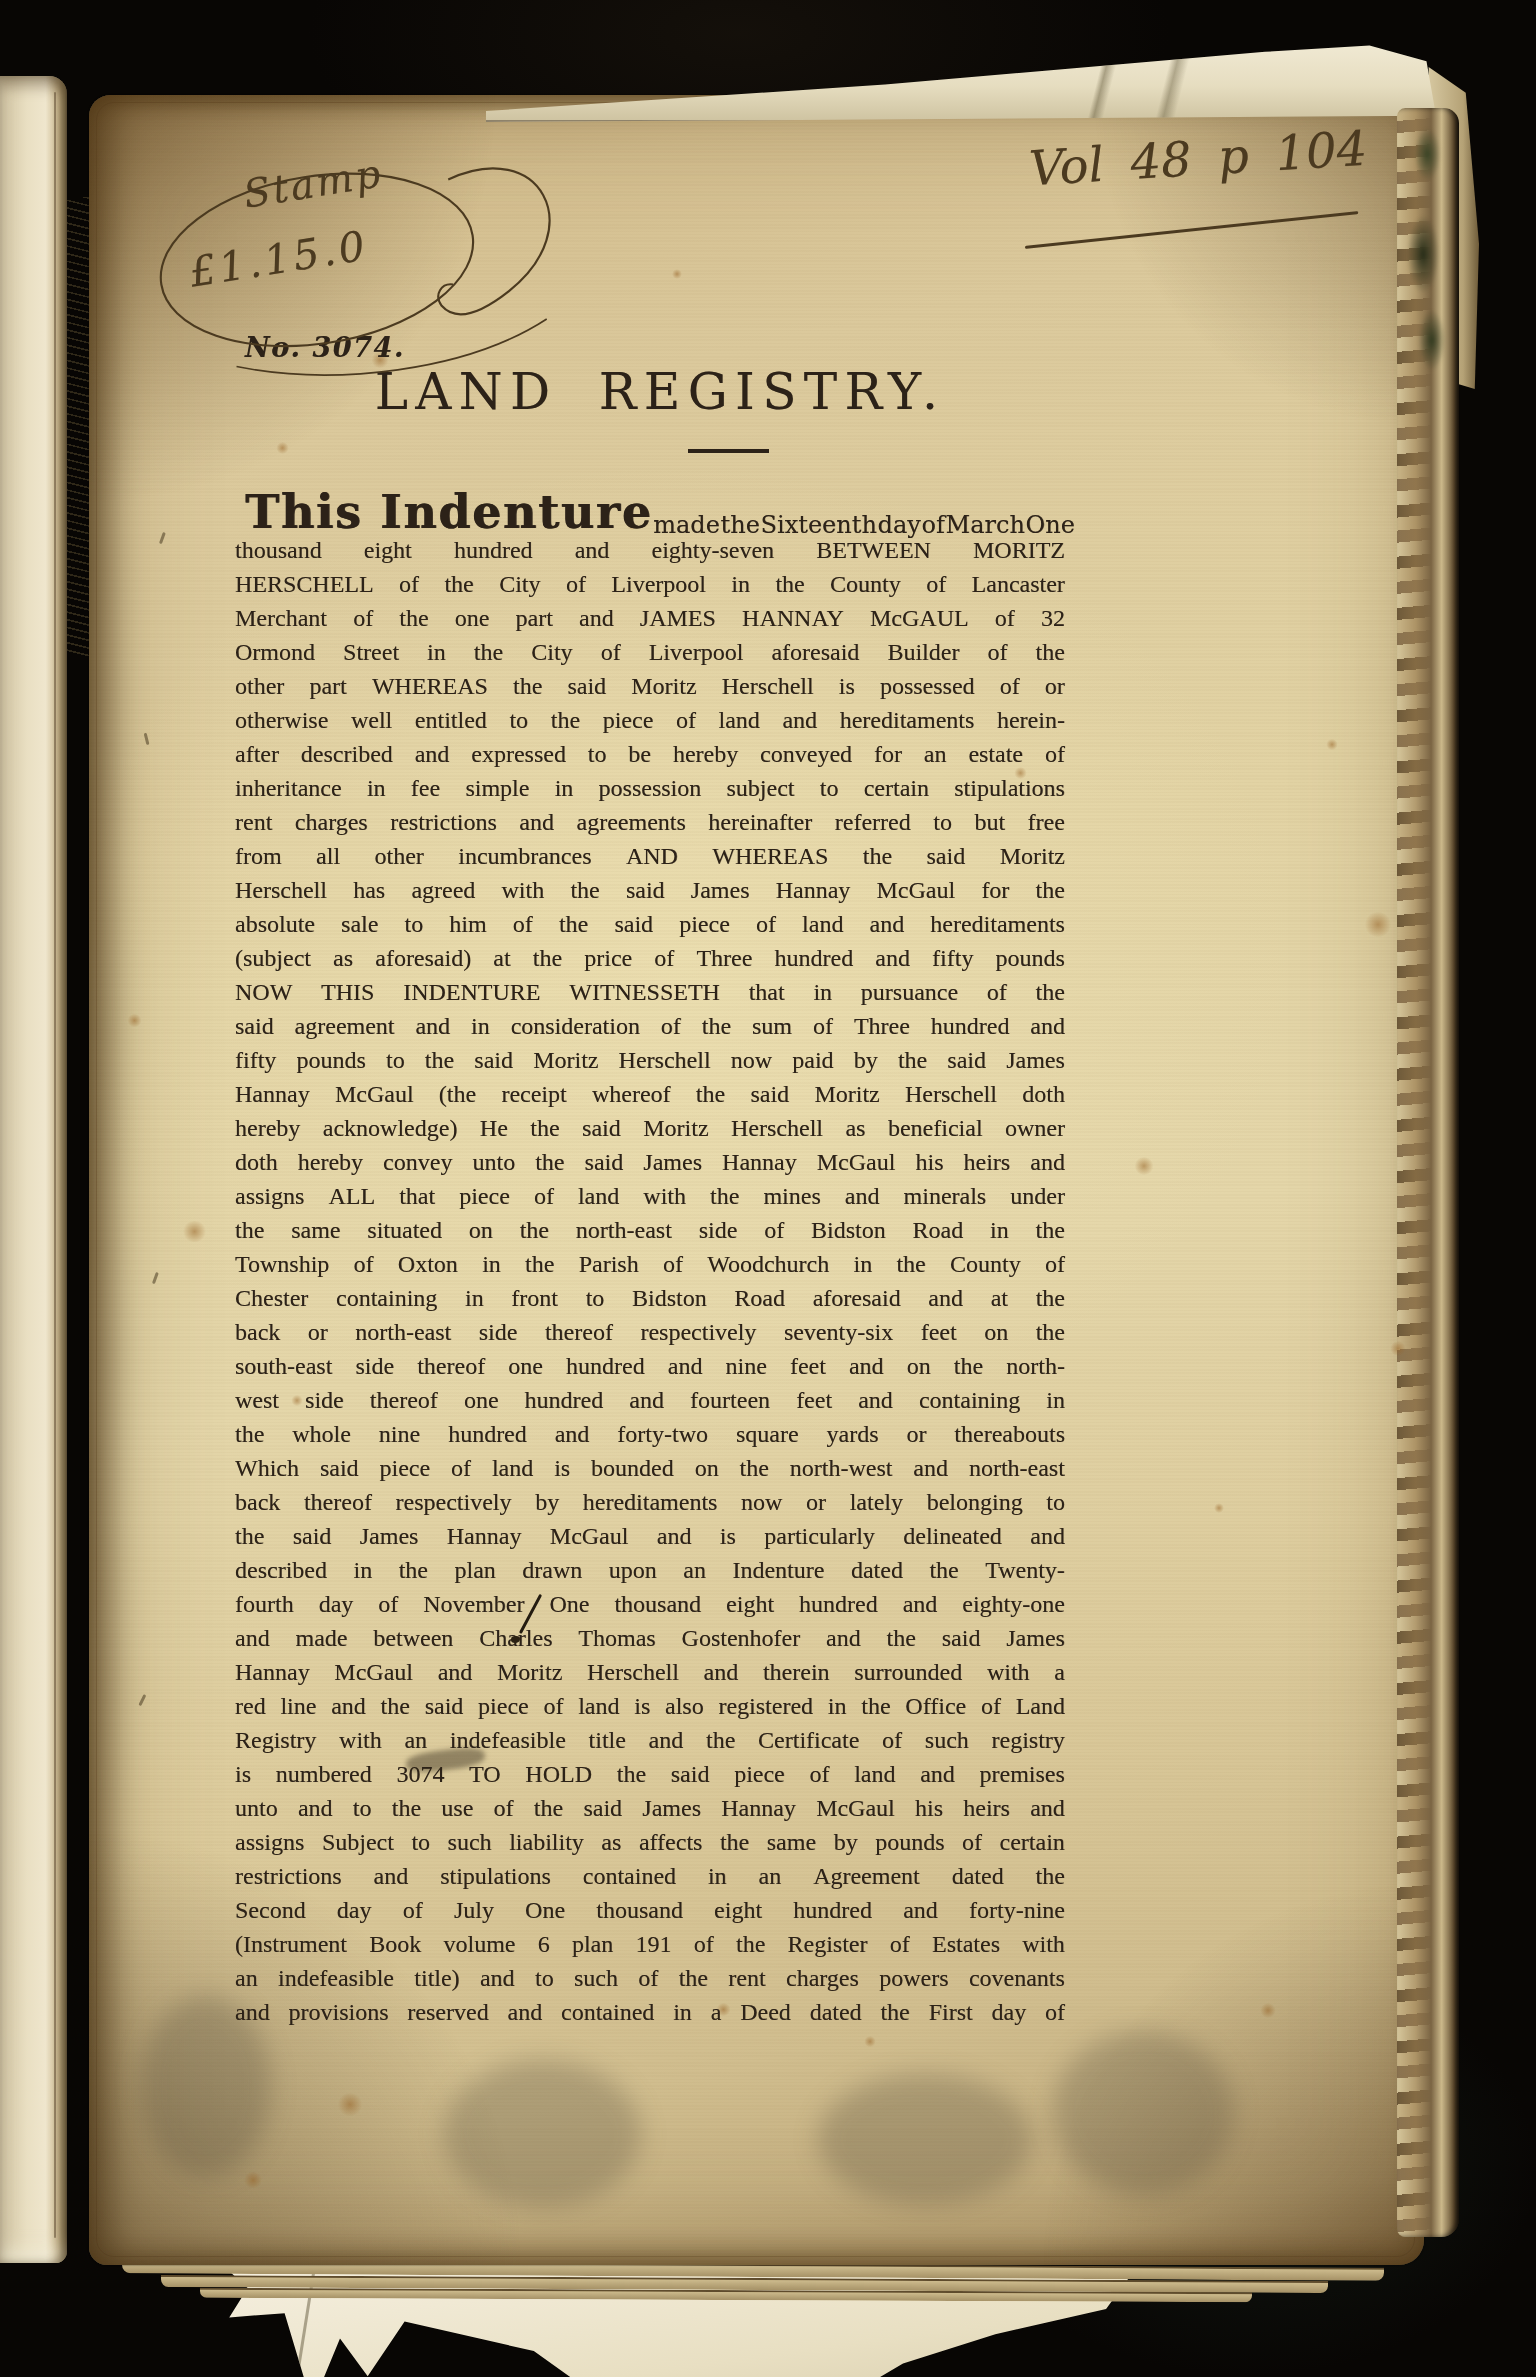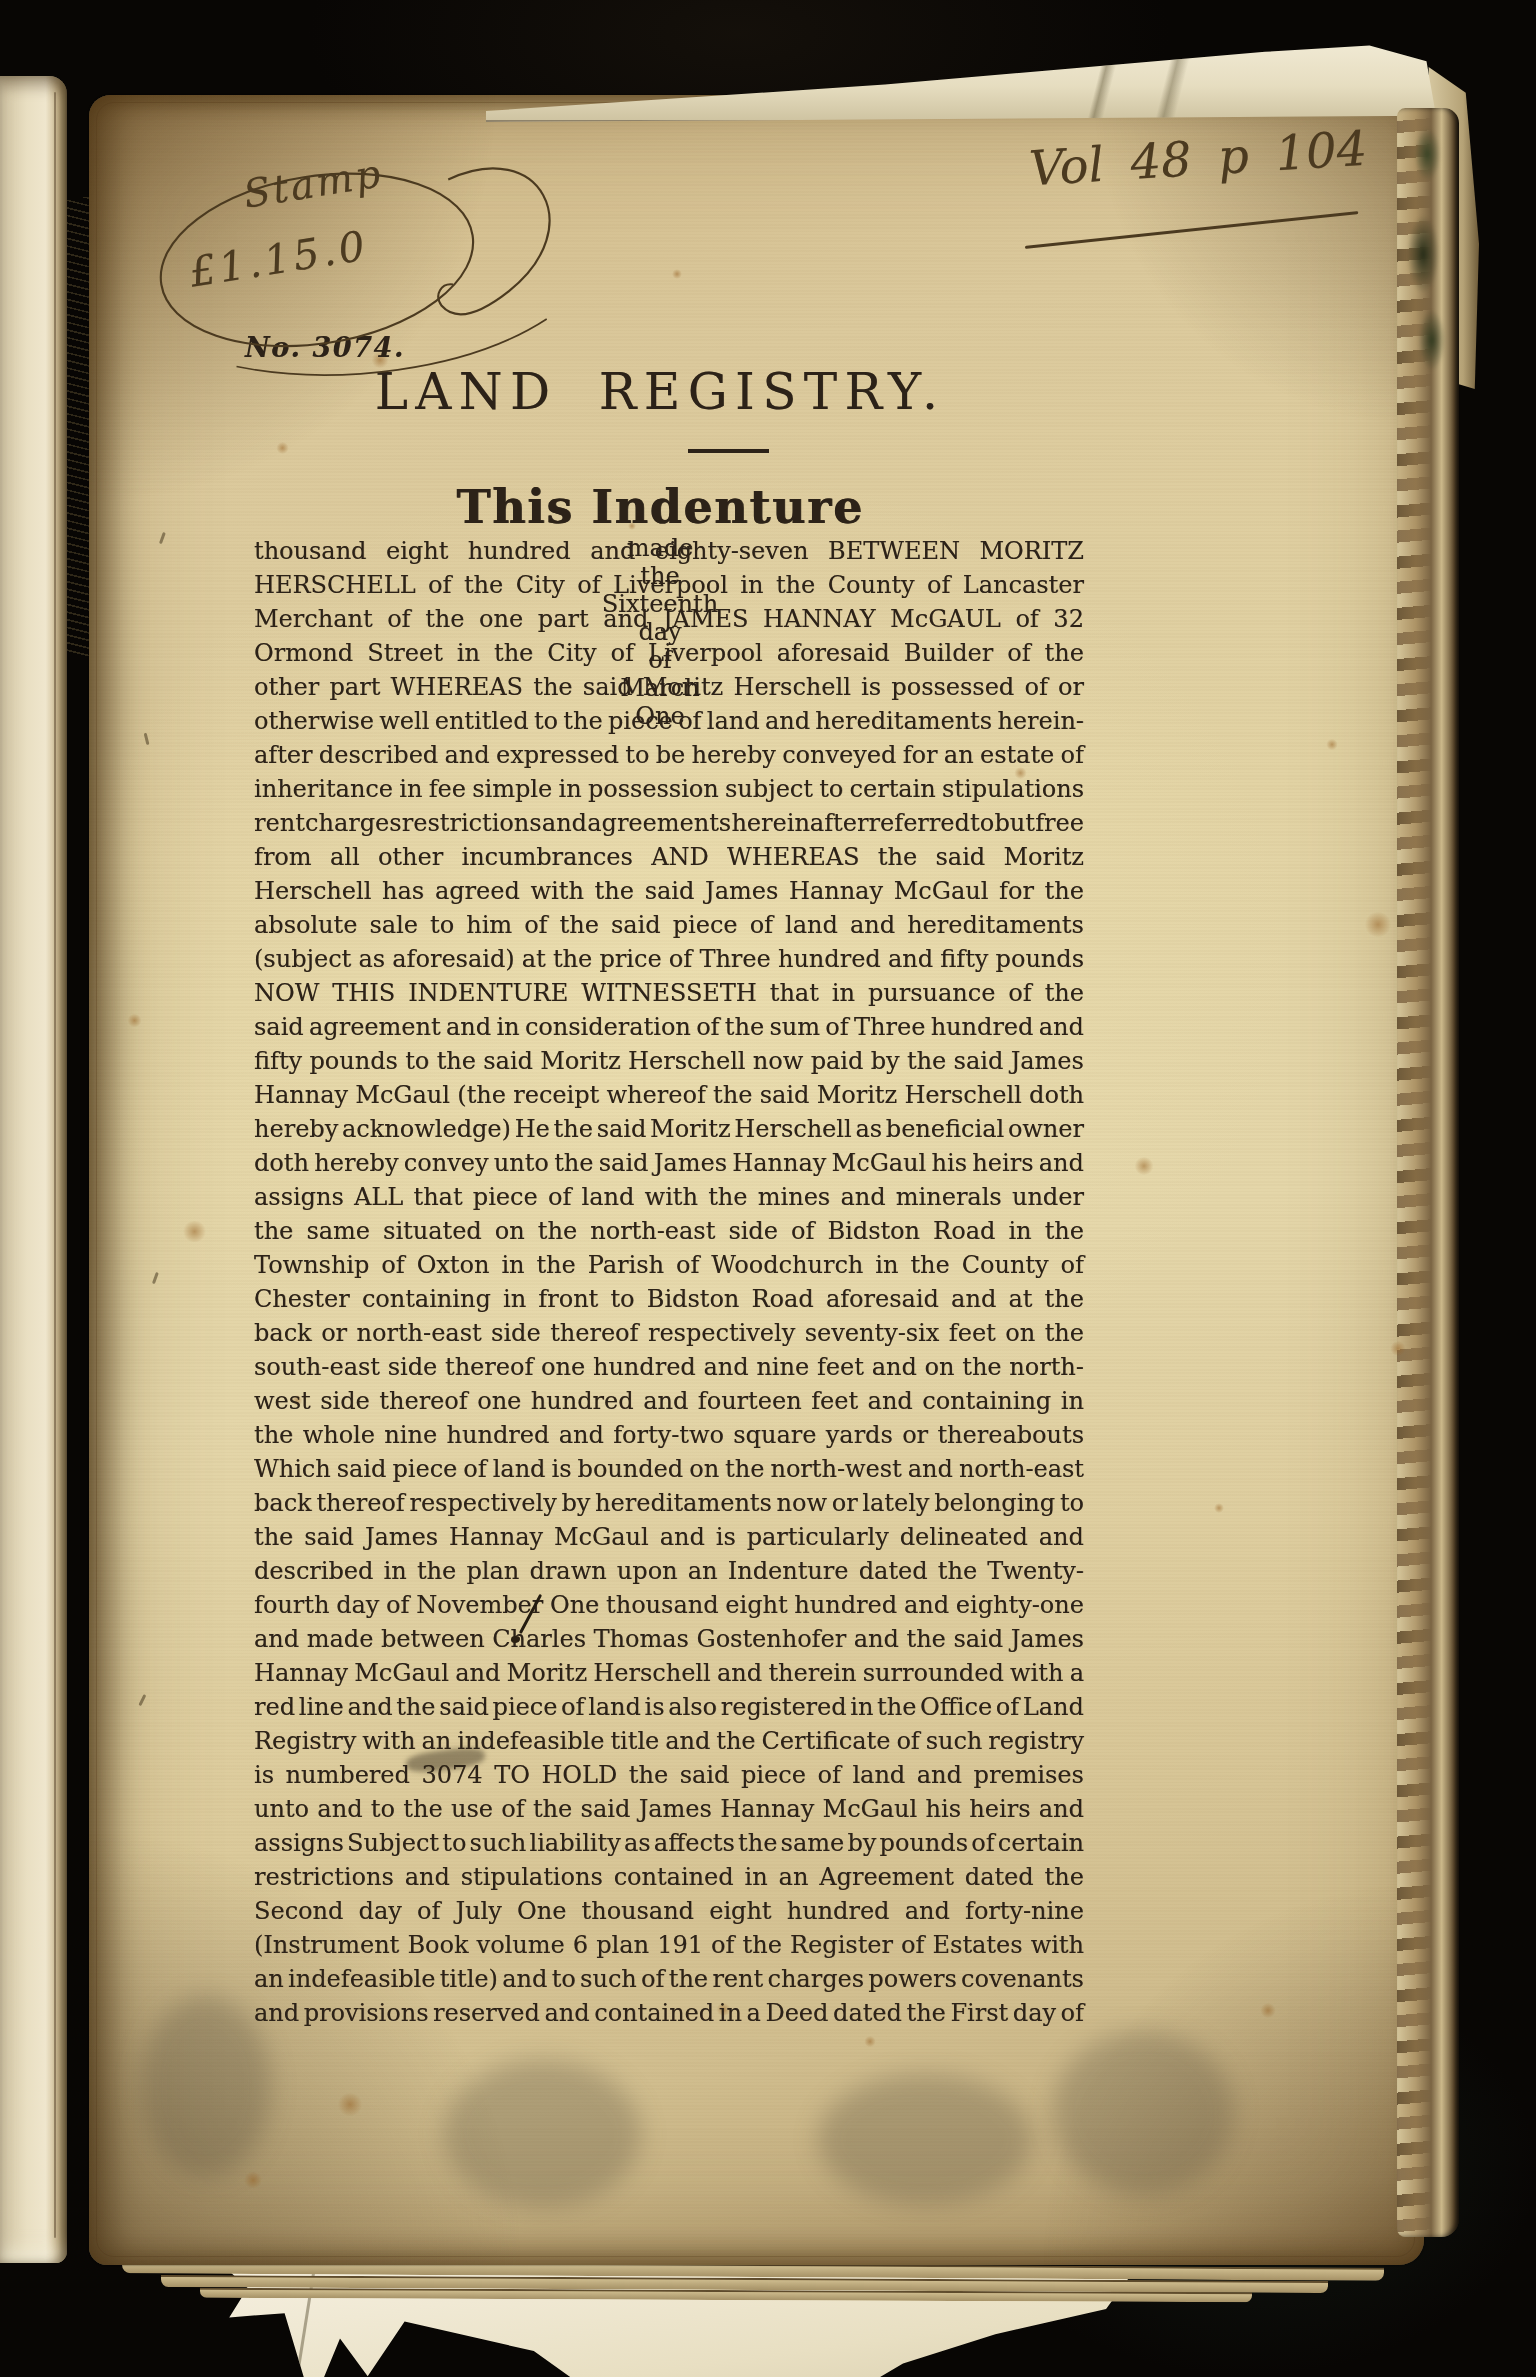--- a/index.html
+++ b/index.html
@@ -123,29 +123,29 @@
     position:absolute;left:245px;top:332px;font-size:27px;font-weight:bold;letter-spacing:1.6px;z-index:5;font-style:italic;
   }
   .doc-title{
     position:absolute;left:245px;top:363px;width:830px;text-align:center;
     font-size:50px;letter-spacing:7.4px;word-spacing:18px;z-index:5;
   }
   .title-rule{position:absolute;left:688px;top:449px;width:81px;height:4.1px;background:#2c2218;z-index:5;}
 
   .deed-line1{
     position:absolute;left:245px;top:480px;width:830px;height:59px;z-index:5;
-    display:flex;justify-content:space-between;align-items:center;white-space:nowrap;flex-direction:column;
+    display:flex;justify-content:space-between;align-items:flex-end;white-space:nowrap;
   }
   .opening-words{
     font-weight:bold;font-size:46px;letter-spacing:1.6px;
     text-shadow:0.8px 0 0 rgba(44,34,24,.8), 0.3px 0.3px 0 rgba(50,38,24,.5);
   }
   .deed-line1 span{font-size:24px;}
   .deed-line1 span.opening-words{font-size:46px;}
-  .deed-lines{position:absolute;left:254px;top:537px;width:830px;z-index:5;}
+  .deed-lines{position:absolute;left:235px;top:537px;width:830px;z-index:5;font-family:Liberation Serif, serif;}
   .deed-line{
     display:flex;justify-content:space-between;align-items:baseline;
     height:34px;font-size:24px;white-space:nowrap;
   }
 
   
   .hand{font-style:italic;color:#4b3a20;text-shadow:0.2px 0.2px 0 rgba(75,58,32,.4);}
   .stamp-group{position:absolute;left:113px;top:122px;width:444px;height:279px;z-index:6;}
   .stamp-svg{position:absolute;left:0;top:0;}
   .stamp-word{position:absolute;left:130px;top:39px;font-size:39px;transform:rotate(-9deg);letter-spacing:2.5px;}

